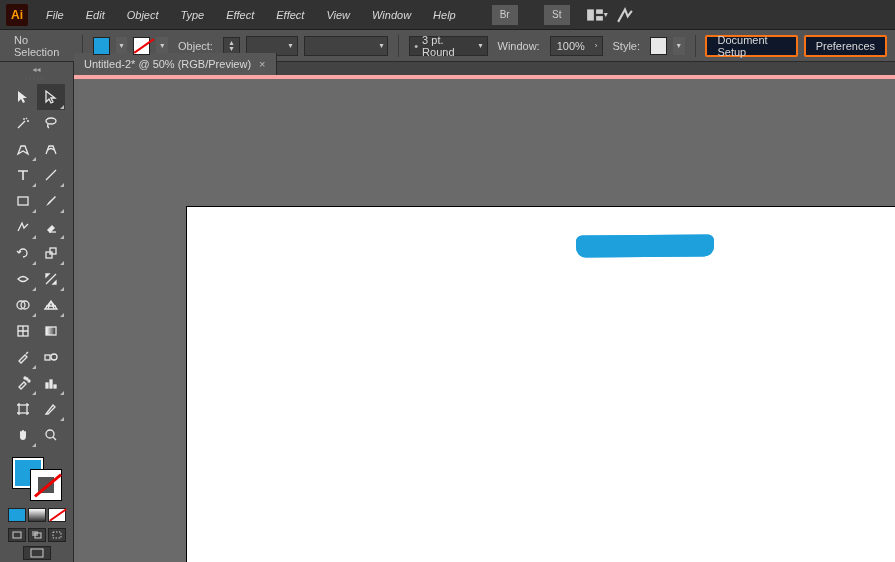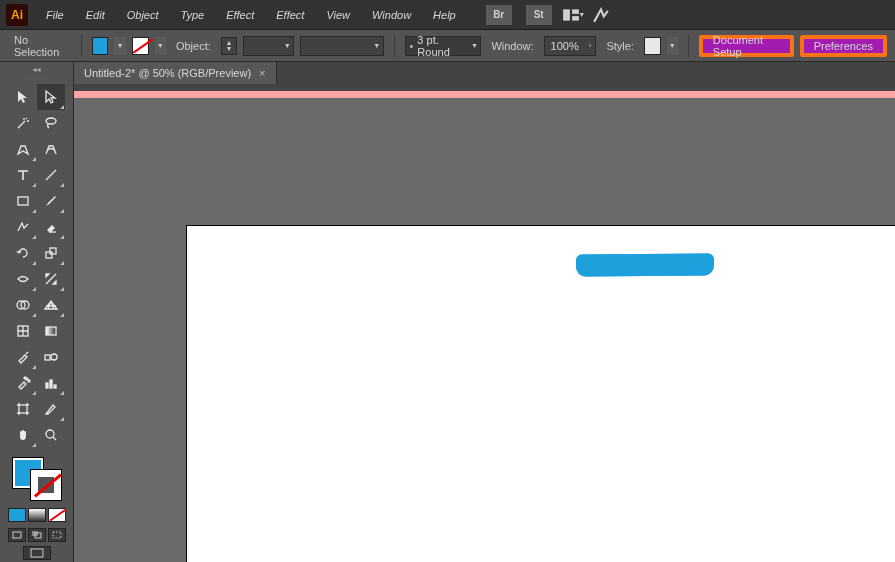--- a/index.html
+++ b/index.html
@@ -4,39 +4,39 @@
 <style>
 * { margin:0; padding:0; box-sizing:border-box; font-family:"Segoe UI",Tahoma,sans-serif; font-size:11px; color:#d8d8d8; user-select:none; }
 html,body { width:895px; height:562px; overflow:hidden; background:#434343; }
 .app { width:895px; height:562px; display:flex; flex-direction:column; background:#434343; }
 
 
 .menubar { height:30px; background:#323232; display:flex; align-items:center; padding:12px 6px; gap:2px; border-bottom:1px solid #1e1e1e; }
 .ai-logo { width:22px; height:22px; background:#2d0a04; display:flex; align-items:center; justify-content:center; font-weight:bold; color:#ff9a00; font-size:12px; border-radius:2px; margin-right:6px;}
 .menu-item { padding:0 10px; height:30px; display:flex; align-items:center; cursor:pointer;font-style:italic; }
 .menu-spacer { width:10px; }
-.hdr-btn { width:26px; height:20px; background:#5a5a5a; display:flex; align-items:center; justify-content:center; margin:0 6px; font-size:10px; font-weight:bold; color:#cfcfcf;}
+.hdr-btn { width:26px; height:20px; background:#5a5a5a; display:flex; align-items:center; justify-content:center; margin:0 12px; font-size:10px; font-weight:normal; color:#cfcfcf;}
 .hdr-icon { width:22px; height:20px; display:flex; align-items:center; justify-content:center; margin:0 2px;}
 
 
 .ctrlbar { height:32px; background:#535353; display:flex; align-items:center; padding:0 8px; gap:6px; border-bottom:1px solid #2a2a2a; }
 .sel-label { color:#cfcfcf; padding:0 6px; }
 .swatch { width:20px; height:18px; border:1px solid #222; display:inline-block; position:relative;}
 .swatch.fill { background:#1ea0dd; }
 .swatch.stroke { background:#fff; }
 .swatch.stroke::after{ content:""; position:absolute; left:-2px; top:7px; width:24px; height:2px; background:#e00; transform:rotate(-35deg);}
 .dd-caret { width:14px; height:18px; background:#5a5a5a; display:flex; align-items:center; justify-content:center;}
 .ctrl-label { color:#cfcfcf; padding:0 4px; }
 .spin { width:20px; height:18px; background:#414141; border:1px solid #2a2a2a; display:flex; flex-direction:column; align-items:center; justify-content:center;}
 .dd { height:20px; background:#414141; border:1px solid #2a2a2a; display:flex; align-items:center; padding:0 4px; gap:4px;}
 .dd.wide{ width:60px;} .dd.wider{ width:100px;} .dd.brush{ width:92px; background:#3a3a3a;}
 .vsep{ width:1px; height:22px; background:#3a3a3a; margin:0 4px;}
 .opacity-box{ display:flex; align-items:center; height:20px; border:1px solid #2a2a2a; background:#414141;}
 .opacity-box span{ padding:0 6px;text-align:center;}
-.btn { height:22px; background:#a21caf; border:4px solid #f97316; padding:0 10px; display:flex; align-items:center; border-radius:2px; cursor:pointer;}
+.btn { height:22px; background:#0f172a; border:2px solid #f97316; padding:0 10px; display:flex; align-items:center; border-radius:2px; cursor:pointer;}
 
 
 .body { flex:1; display:flex; min-height:0;}
 
 
 .tools { width:74px; background:#535353; border-right:1px solid #2a2a2a; display:flex; flex-direction:column; align-items:center; padding-top:2px;}
 .tools .collapse{ width:74px; height:10px; display:flex; align-items:center; justify-content:center; color:#aaa; font-size:8px;}
 .tools .grip{ width:74px; height:8px; display:flex; align-items:center; justify-content:center; color:#777; letter-spacing:2px; font-size:6px;}
 .tool-grid{ display:grid; grid-template-columns:28px 28px; gap:0; margin-top:2px;}
 .tool{ width:28px; height:26px; display:flex; align-items:center; justify-content:center; cursor:pointer; position:relative; color:#e8e8e8;}
@@ -48,21 +48,21 @@
 .cw-stroke{ position:absolute; right:4px; bottom:4px; width:30px; height:30px; background:#fff; border:2px solid #fff; box-shadow:0 0 0 1px #000;}
 .cw-stroke::before{content:"";position:absolute;inset:5px;background:#535353;}
 .cw-stroke::after{content:"";position:absolute;left:-2px;top:12px;width:34px;height:3px;background:#e00;transform:rotate(-40deg);}
 .mini-row{ display:flex; gap:2px; margin-top:4px;}
 .mini{ width:18px; height:14px; border:1px solid #222;}
 .screen-row{ display:flex; gap:2px; margin-top:6px;}
 .screen-btn{ width:18px; height:14px; background:#3a3a3a; border:1px solid #222; display:flex; align-items:center; justify-content:center;}
 
 
 .docwrap{ flex:1; display:flex; flex-direction:column; background:#575757; min-width:0;}
-.tabbar{ height:36px; background:#434343; display:flex; align-items:flex-start; border-bottom:7px solid #fca5a5;}
+.tabbar{ height:17px; background:#434343; display:flex; align-items:flex-end; border-bottom:4px solid #fca5a5;}
 .tab{ height:22px; background:#575757; display:flex; align-items:center; padding:0 10px; gap:8px; border-right:1px solid #2a2a2a; color:#e8e8e8;}
 .tab .x{ color:#bbb; cursor:pointer;}
 .canvas-area{ flex:1; background:#6a6a6a; position:relative; overflow:hidden;}
 .artboard{ position:absolute; left:113px; top:128px; width:780px; height:440px; background:#ffffff; box-shadow:0 0 0 1px #000;}
 .shape{ position:absolute; left:389px; top:28px; width:138px; height:22px; background:#1ea0dd; border-radius:6px 6px 10px 10px; transform:skewY(-0.5deg);}
 .shape::before{content:"";position:absolute;inset:0;border-radius:6px 6px 10px 10px;background:linear-gradient(#1ea0dd,#1ea0dd);}
 .caret{ font-size:8px; color:#ccc;}
 </style>
 </head>
 <body>

